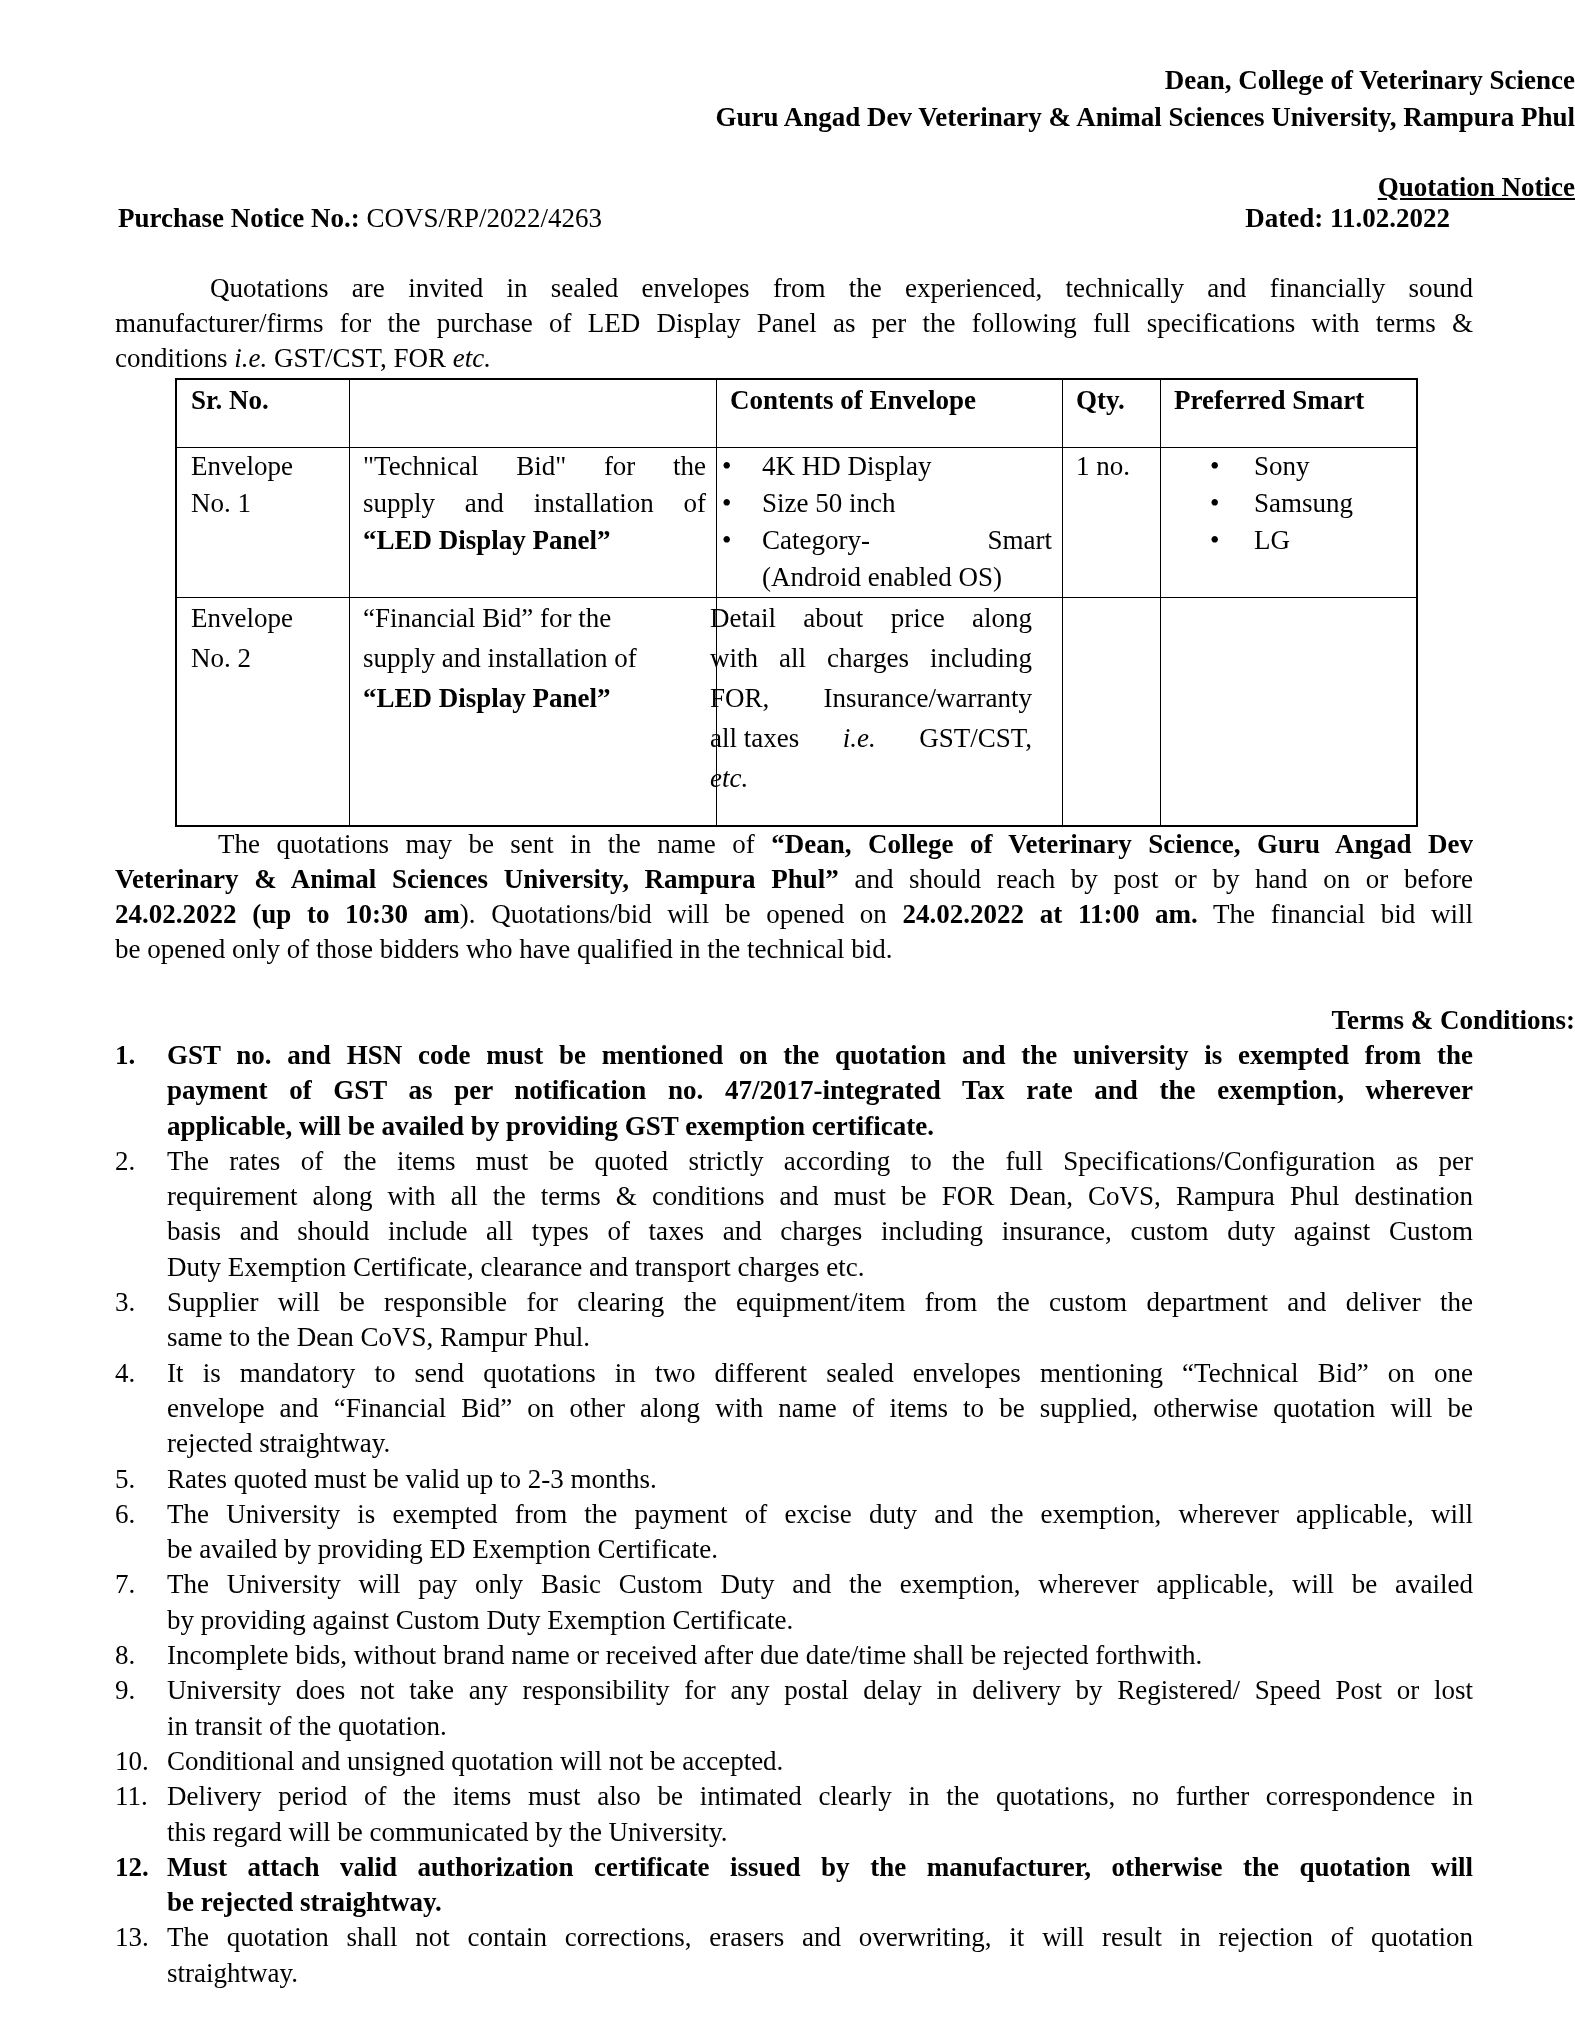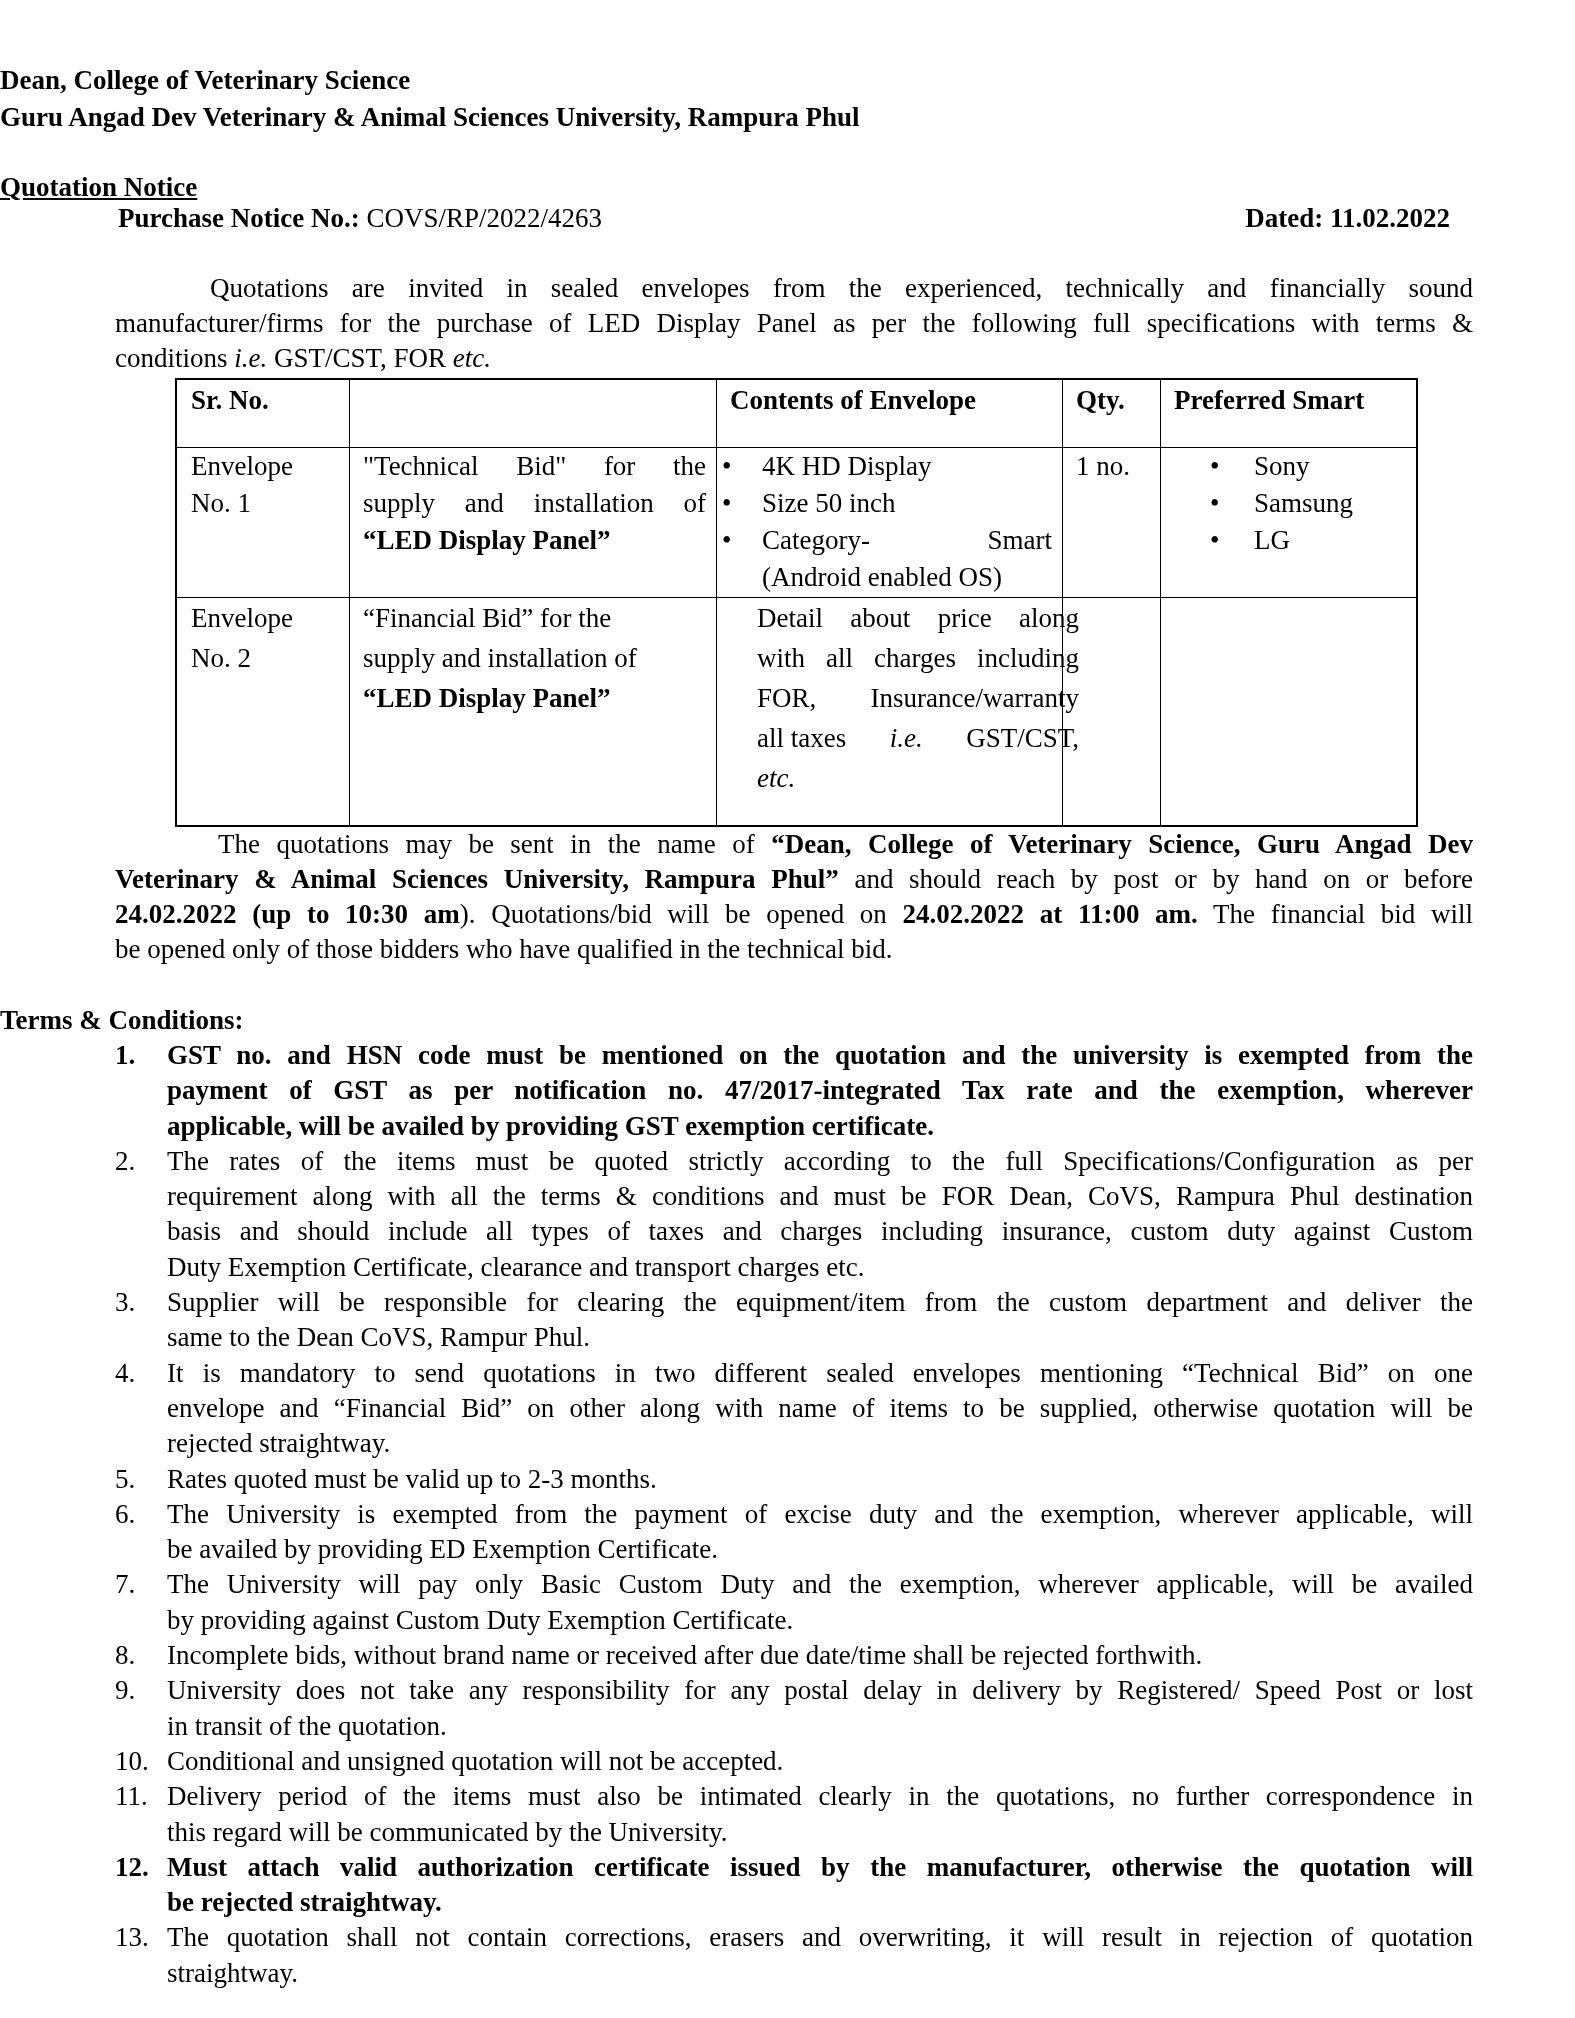--- a/index.html
+++ b/index.html
@@ -2,21 +2,21 @@
 <html><head>
 <meta charset="utf-8">
 <style>
   html, body { margin: 0; padding: 0; background: #ffffff; }
   body {
     width: 1575px; height: 2018px; position: relative; overflow: hidden;
     font-family: "Liberation Serif", "DejaVu Serif", serif;
     color: #000; font-size: 27px;
   }
   .abs { position: absolute; }
-  .center-line { left: 0; width: 1575px; text-align: left; white-space: nowrap; font-weight: bold; }
+  .center-line { left: 0; width: 1575px; text-align: right; white-space: nowrap; font-weight: bold; }
   .b { font-weight: bold; }
   .i { font-style: italic; }
   .u { text-decoration: underline; }
   .line { position: absolute; white-space: nowrap; line-height: 35px; }
   .para { position: absolute; left: 115px; width: 1358px; line-height: 35px; }
   .para .ln { display: block; height: 35px; white-space: nowrap; }
   .para .ln.j { text-align: justify; text-align-last: justify; white-space: normal; }
 
   
   .tbl { position: absolute; left: 175px; top: 378px; width: 1243px; height: 449px; border: 2px solid #000; box-sizing: border-box; }
@@ -96,21 +96,21 @@
 
   <div class="cell" style="left:0;top:218px;width:172px;line-height:40px;">
     <span class="ln">Envelope</span>
     <span class="ln">No. 2</span>
   </div>
   <div class="cell" style="left:172px;top:218px;width:367px;line-height:40px;">
     <span class="ln">“Financial Bid” for the</span>
     <span class="ln">supply and installation of</span>
     <span class="ln b">“LED Display Panel”</span>
   </div>
-  <div class="cell" style="left:566px;top:218px;width:346px;line-height:40px;">
+  <div class="cell" style="left:519px;top:218px;width:346px;line-height:40px;">
     <span class="ln j">Detail about price along</span>
     <span class="ln j">with all charges including</span>
     <span class="ln j">FOR, Insurance/warranty</span>
     <span class="ln" style="display:flex;justify-content:space-between;">
         <span>all taxes </span>
         <span class="i">i.e.</span>
         <span> GST/CST,</span>
       </span>
     <span class="ln i">etc.</span>
   </div>

